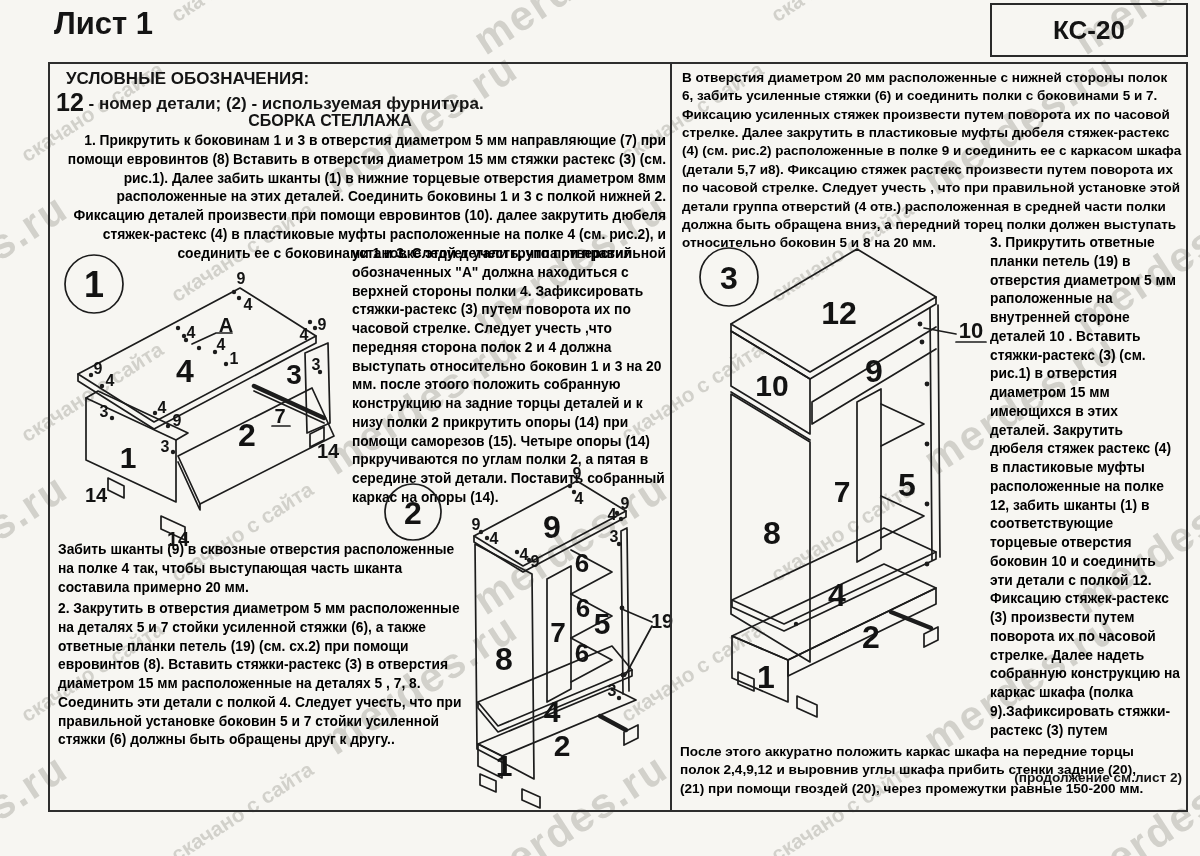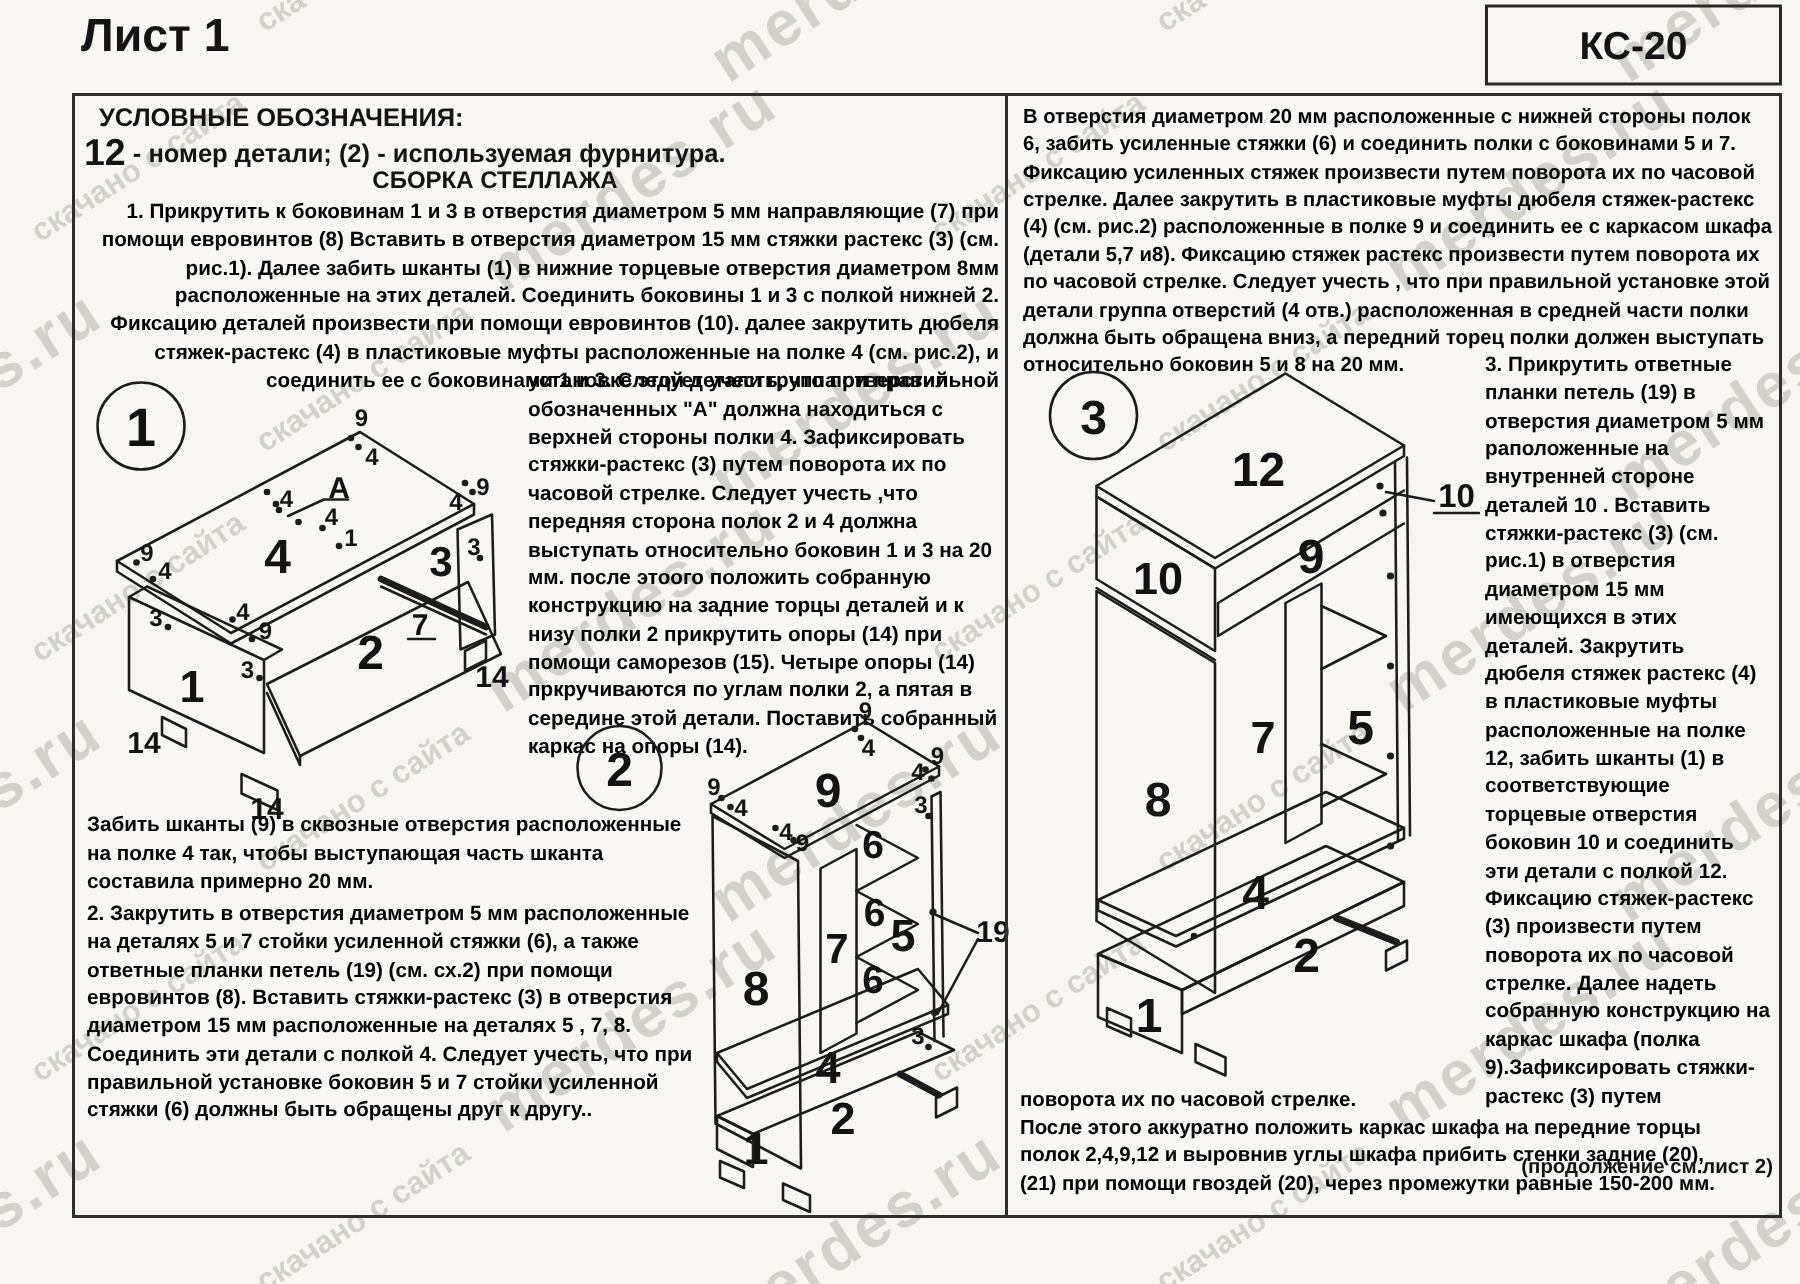--- a/index.html
+++ b/index.html
@@ -240,21 +240,20 @@
       <text class="t16" x="150" y="96">4</text>
       <text class="t16" x="161" y="103">9</text>
       <text class="t16" x="240" y="78">3</text>
       <text class="t16" x="238" y="232">3</text>
     </svg>
   </div>
 
   <div id="right-panel" class="panel">
     <div id="rp-para1" class="para"> В отверстия диаметром 20 мм расположенные с нижней стороны полок 6, забить усиленные стяжки (6) и соединить полки с боковинами  5 и 7. Фиксацию усиленных стяжек произвести путем поворота их по часовой стрелке. Далее закрутить в пластиковые муфты дюбеля стяжек-растекс (4) (см. рис.2) расположенные в полке 9 и соединить ее с каркасом шкафа (детали 5,7 и8). Фиксацию стяжек растекс произвести путем поворота их по часовой стрелке. Следует учесть , что при правильной установке этой детали группа отверстий (4 отв.) расположенная в средней части полки должна быть обращена вниз, а передний торец полки должен выступать относительно боковин 5 и 8 на 20 мм.</div>
     <div id="rp-para2" class="para">3. Прикрутить ответные планки петель (19) в отверстия диаметром 5 мм раположенные на внутренней стороне деталей 10 . Вставить стяжки-растекс (3) (см. рис.1) в отверстия диаметром 15 мм имеющихся в этих деталей. Закрутить дюбеля стяжек растекс (4) в пластиковые муфты расположенные на полке 12, забить шканты (1) в соответствующие торцевые отверстия боковин 10  и соединить эти детали с полкой 12. Фиксацию стяжек-растекс (3) произвести путем поворота их по часовой стрелке. Далее надеть собранную конструкцию на каркас шкафа (полка 9).Зафиксировать стяжки-растекс (3) путем</div>
-    <div id="rp-para3" class="para">поворота их по часовой стрелке.</div>
     <div id="rp-para4" class="para"> После этого аккуратно положить каркас шкафа на передние торцы полок 2,4,9,12 и выровнив углы шкафа прибить стенки задние (20), (21)  при помощи гвоздей (20), через промежутки равные 150-200 мм.</div>
     <div id="rp-cont" class="abs">(продолжение см.лист 2)</div>
 
     <svg id="diagram-3" viewBox="0 0 310 500">
       <g class="ln">
         <circle cx="45" cy="33" r="29"></circle>
 
         <polygon points="47,80 173,5 252,53 126,128"></polygon>
         <path d="M47,80 l0,7 L126,135 L252,60 l0,-7"></path>
 

